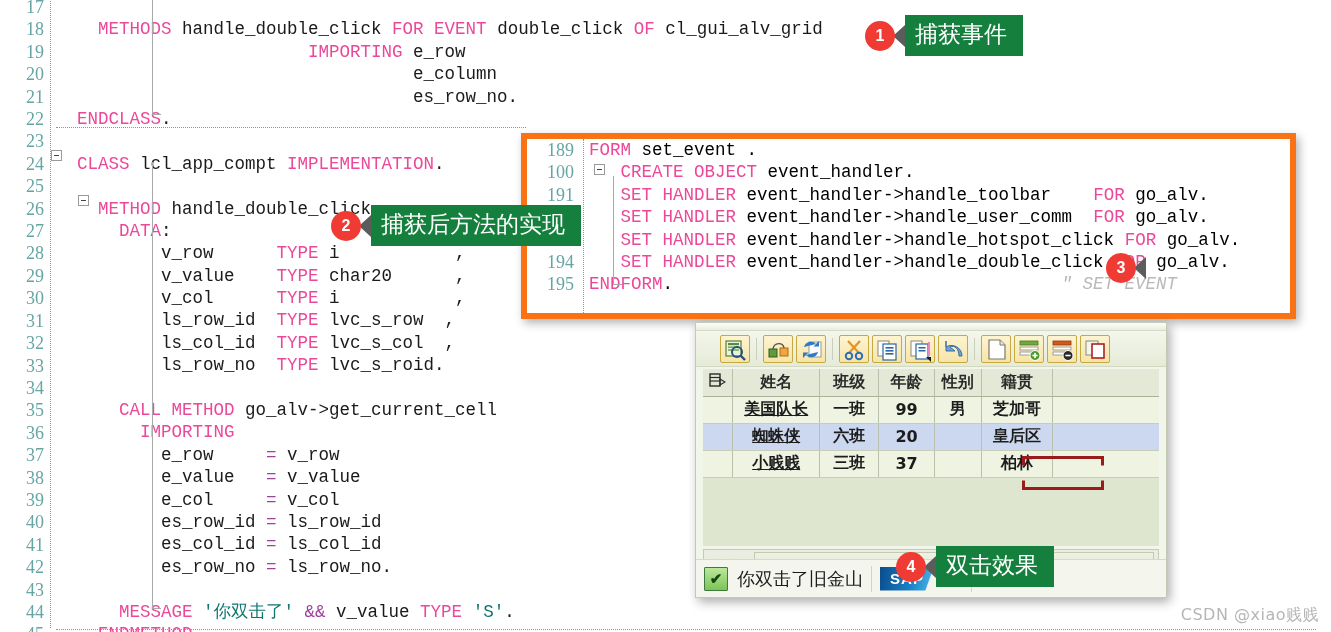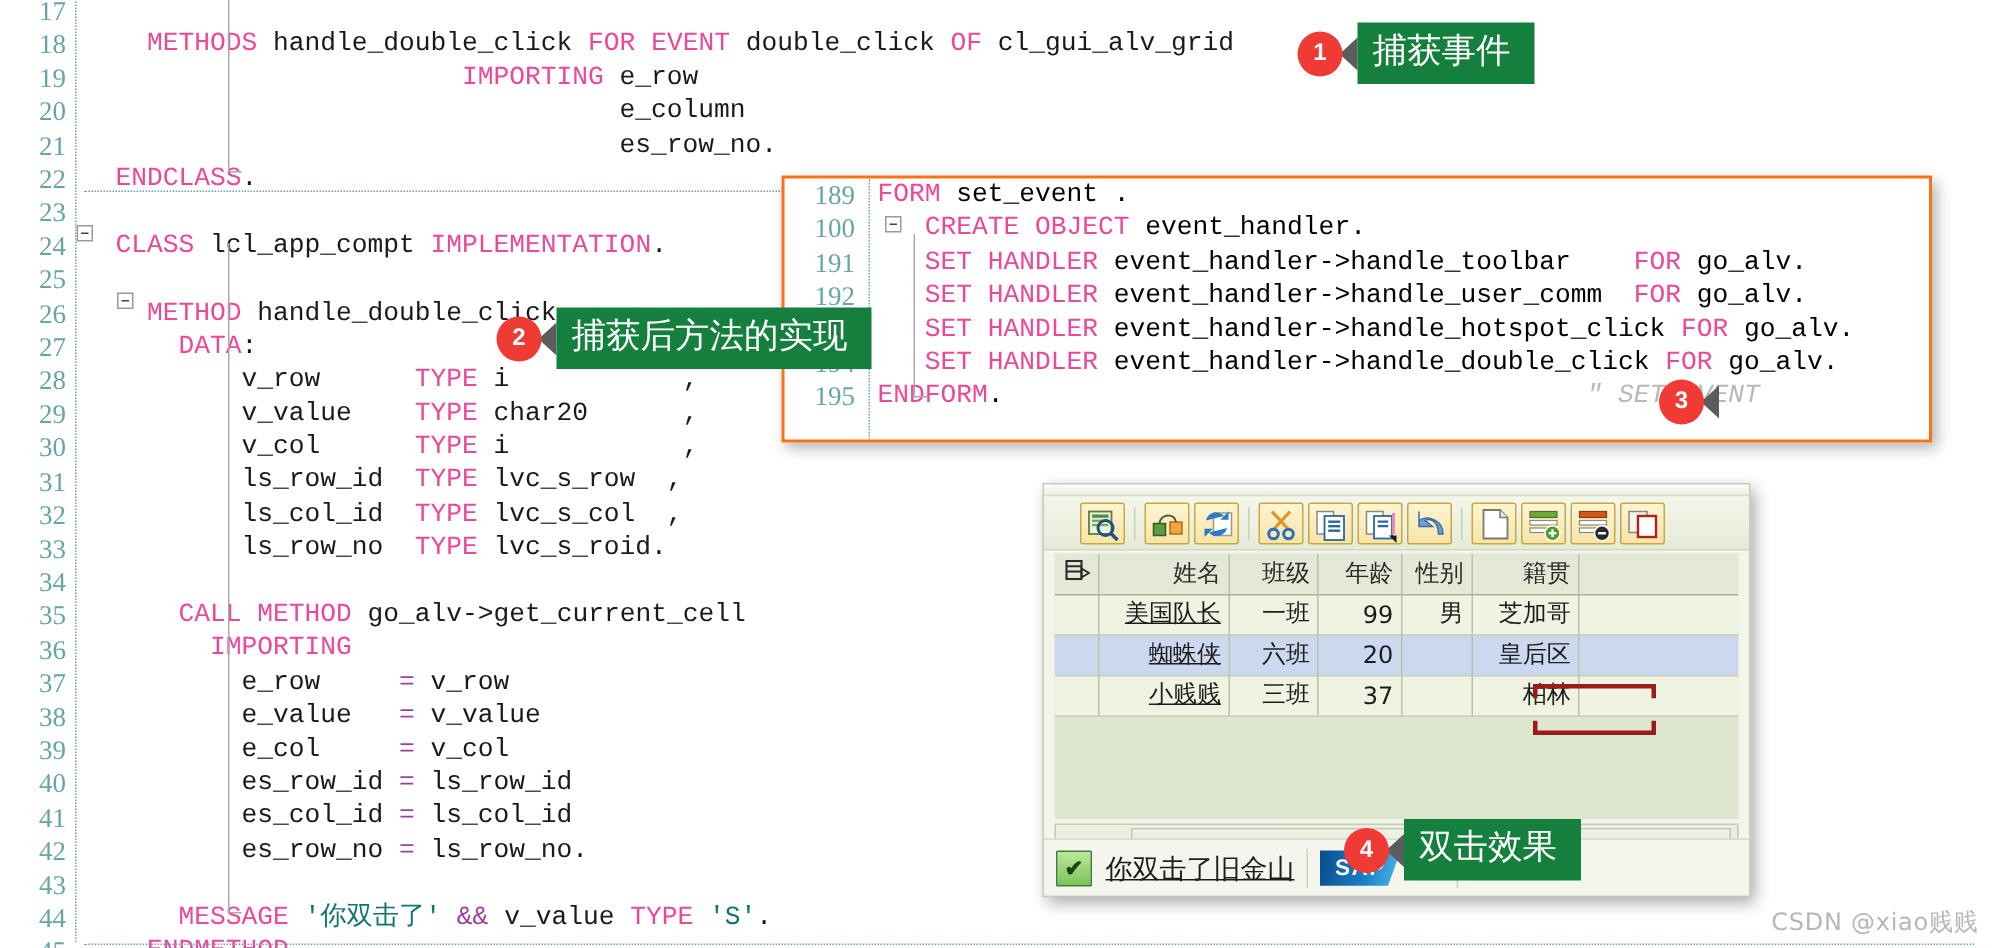--- a/index.html
+++ b/index.html
@@ -90,24 +90,24 @@
   }
   .dot-under {
     position: absolute;
     height: 0;
     border-top: 1px dotted #6f9fbf;
   }
 
   
   #inset {
     position: absolute;
-    left: 521px; top: 117px;
+    left: 521px; top: 133px;
     width: 763px; height: 174px;
     background: #ffffff;
-    border: 2px solid #f97316;
+    border: 6px solid #f97316;
     box-shadow: 3px 4px 9px rgba(0,0,0,0.30);
     overflow: hidden;
   }
   #inset .ins-ln {
     position: absolute;
     left: 0; top: 0;
     width: 54px;
     text-align: right;
     color: #67a5a5;
     font-family: "Liberation Serif", serif;
@@ -189,22 +189,22 @@
     border-collapse: collapse;
     font-family: "DejaVu Sans", sans-serif;
     font-size: 16px;
   }
   table.grid th, table.grid td {
     border-right: 1px solid #b9c0ab;
     border-bottom: 1px solid #c7cdb9;
     padding: 0 5px;
     height: 27px;
     box-sizing: border-box;
-    text-align: right;
-    font-weight: normal;
+    text-align: center;
+    font-weight: bold;
     color: #1c1c1c;
     white-space: nowrap;
     margin-left: 48px;
   }
   table.grid thead th {
     background: #e3e9d6;
     border-bottom: 1px solid #a9b199;
     color: #2a2a2a;
   }
   .th-sel { width: 30px; background: #e3e9d6 !important; text-align: center; }
@@ -284,21 +284,20 @@
     font-weight: bold;
     border-radius: 1px;
     flex: 0 0 auto;
   }
   .st-text {
     margin-left: 9px;
     font-family: "DejaVu Sans", sans-serif;
     font-size: 18px;
     color: #1c1c1c;
     white-space: nowrap;
-    text-decoration: underline;
   }
   .st-divider {
     width: 1px; height: 26px;
     background: #cfd5c1;
     margin: 0 8px;
     flex: 0 0 auto;
   }
   .sap-logo {
     width: 54px; height: 24px;
     background: linear-gradient(100deg, #0a4d8c 0%, #1a7ec4 55%, #4fb8ea 100%);

